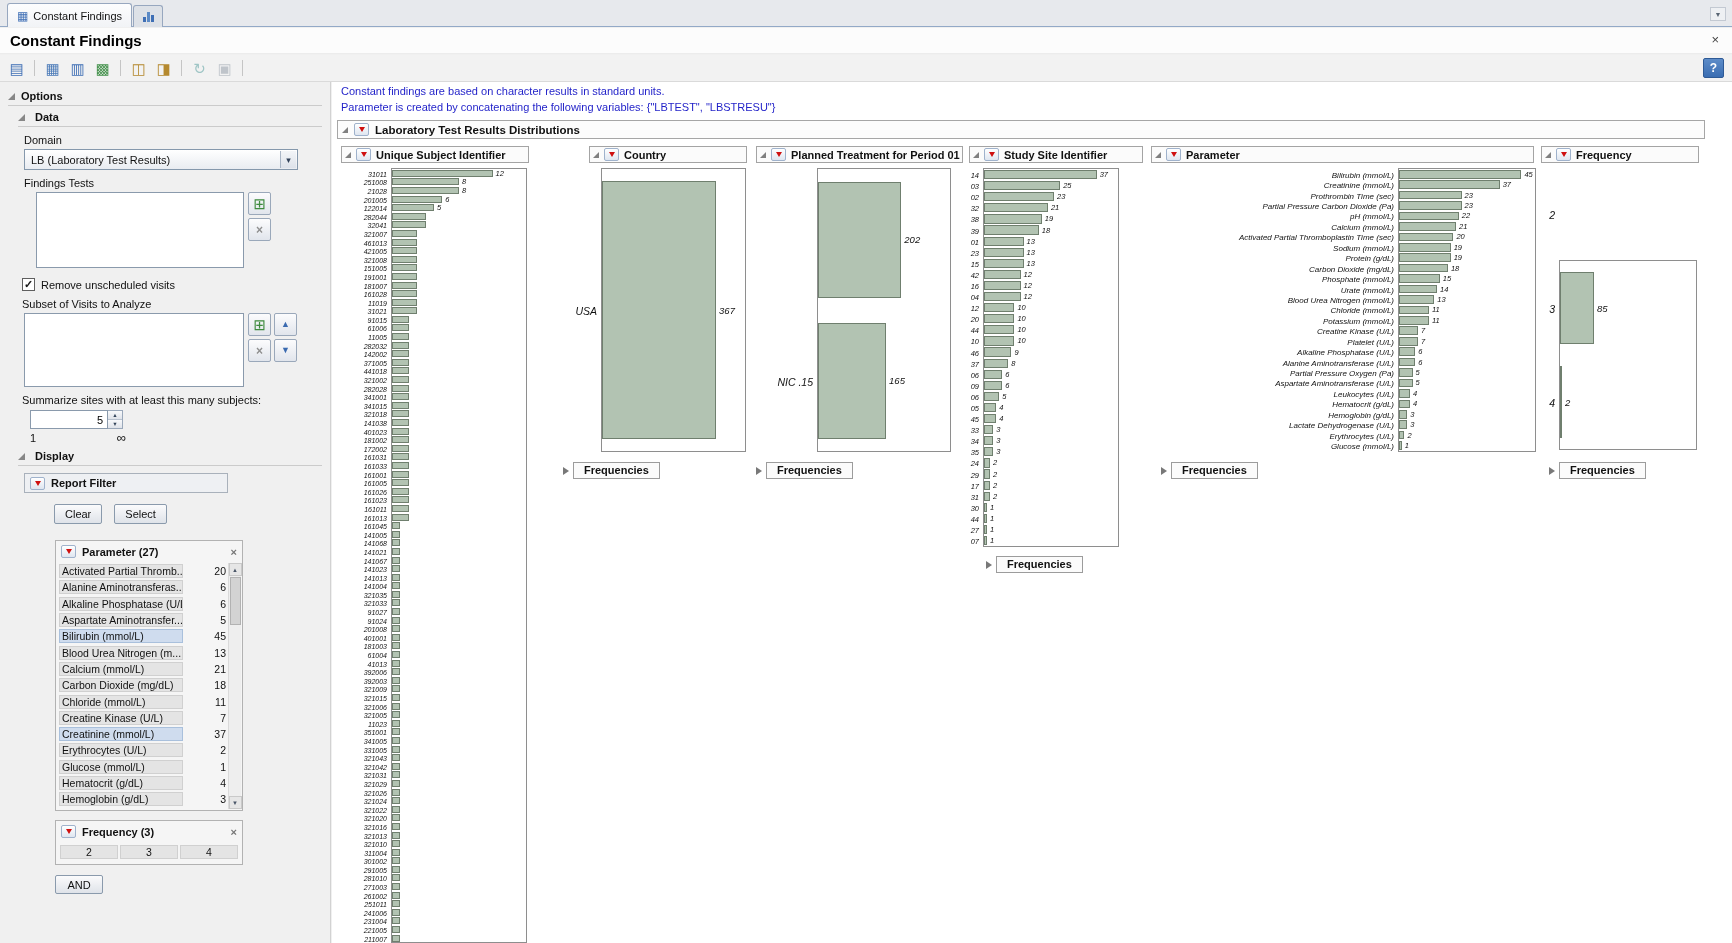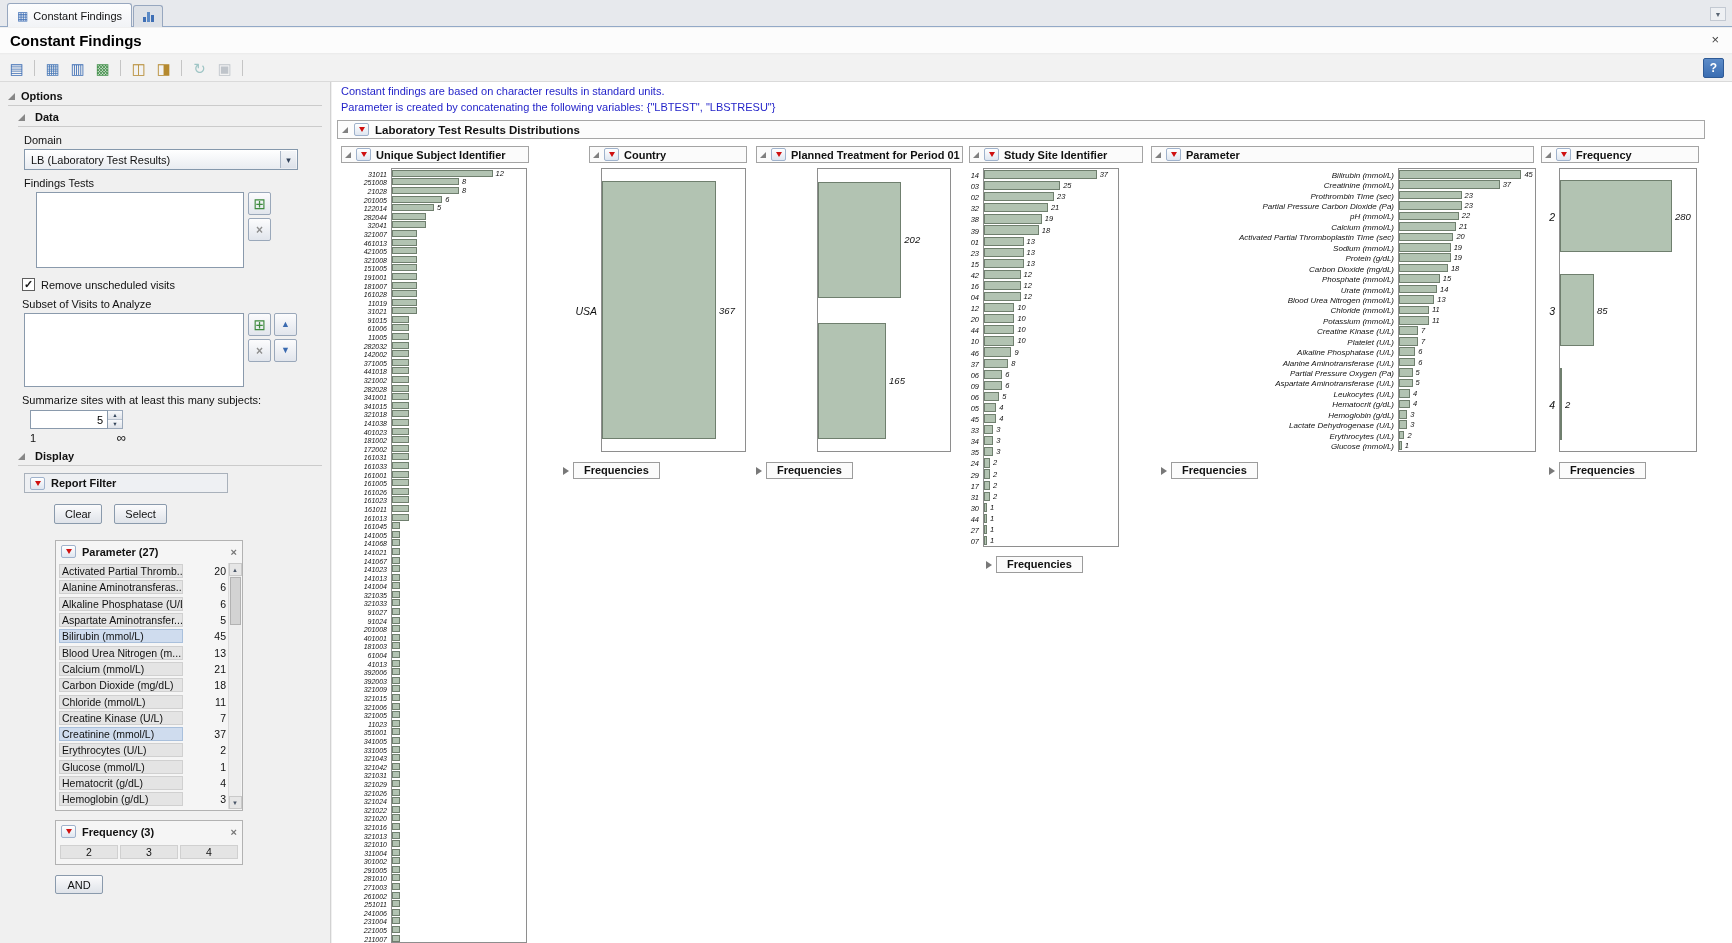--- a/index.html
+++ b/index.html
@@ -818,20 +818,21 @@
   <div class="dist-panel" id="panel-treatment">
     <div class="panel-header">
       <span class="disc-sm"></span>
       <span class="rt">
           <i></i>
         </span>
       <span class="panel-title">Planned Treatment for Period 01</span>
     </div>
     <div class="chart">
       <div class="ylabels">
+          <div class="ylab">NIC .15</div>
         </div>
       <div class="plotbox">
           <div class="hrow">
             <div class="bar" style="width: 63.125%;"></div>
             <span class="vlab">202</span>
           </div>
           <div class="hrow">
             <div class="bar" style="width: 51.5625%;"></div>
             <span class="vlab">165</span>
           </div>
@@ -1197,24 +1198,20 @@
       <span class="panel-title">Frequency</span>
     </div>
     <div class="chart">
       <div class="ylabels">
           <div class="ylab">2</div>
           <div class="ylab">3</div>
           <div class="ylab">4</div>
         </div>
       <div class="plotbox">
           <div class="hrow">
-            <div class="bar" style="width: 82.3529%;"></div>
-            <span class="vlab">280</span>
-          </div>
-          <div class="hrow">
             <div class="bar" style="width: 25%;"></div>
             <span class="vlab">85</span>
           </div>
           <div class="hrow">
             <div class="bar" style="width: 0.588235%;"></div>
             <span class="vlab">2</span>
           </div>
         </div>
     </div>
     <div class="freq-btn">

